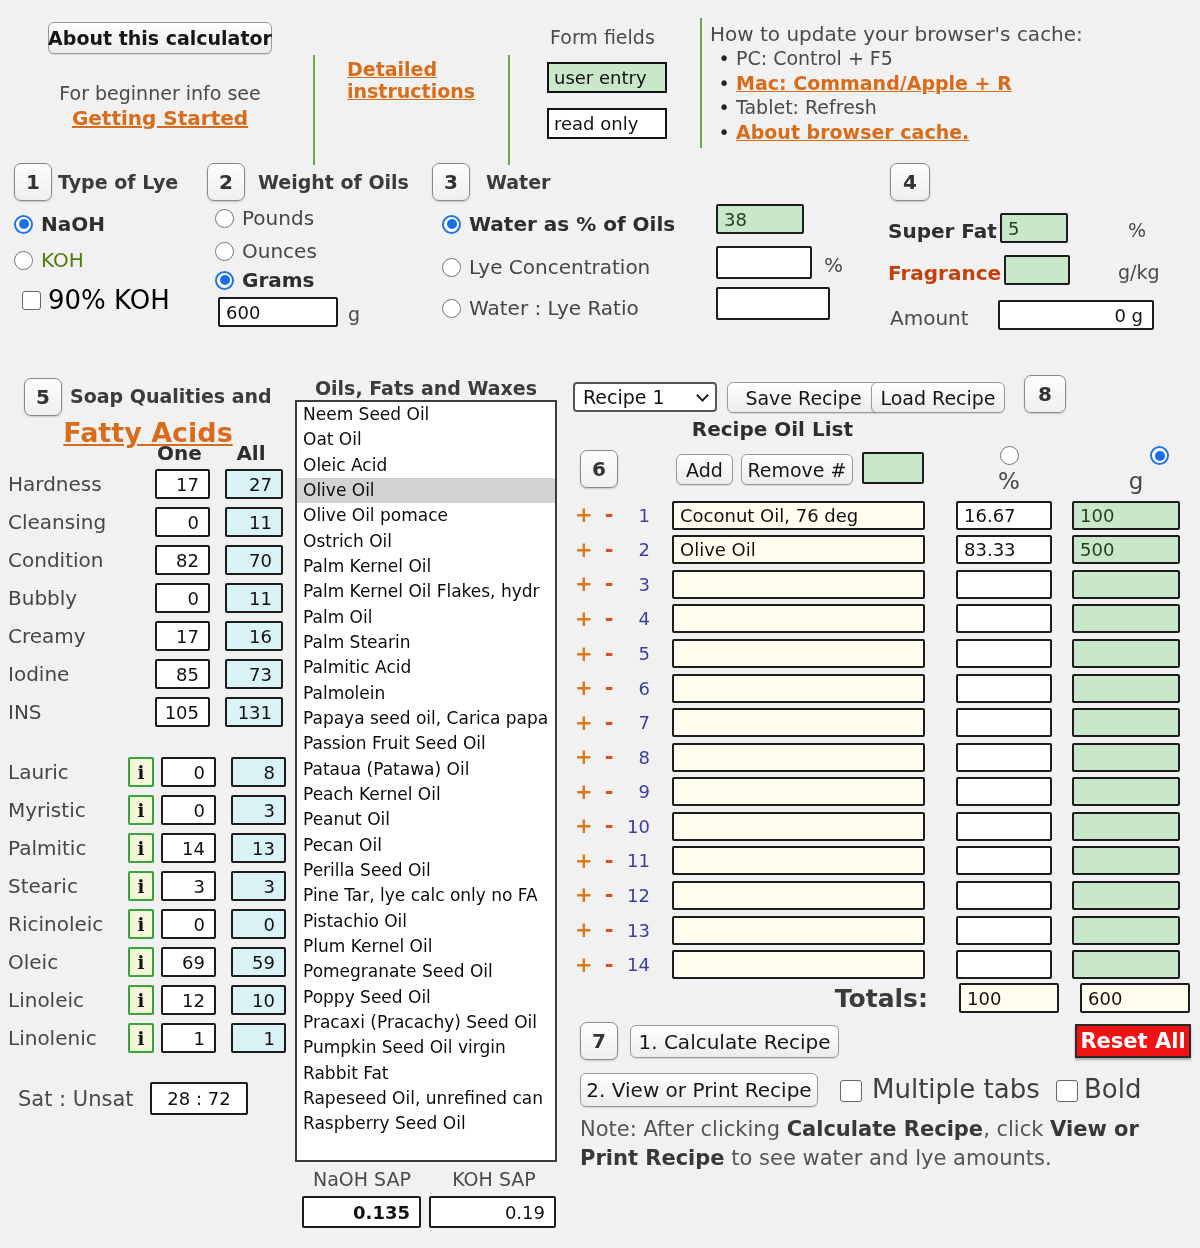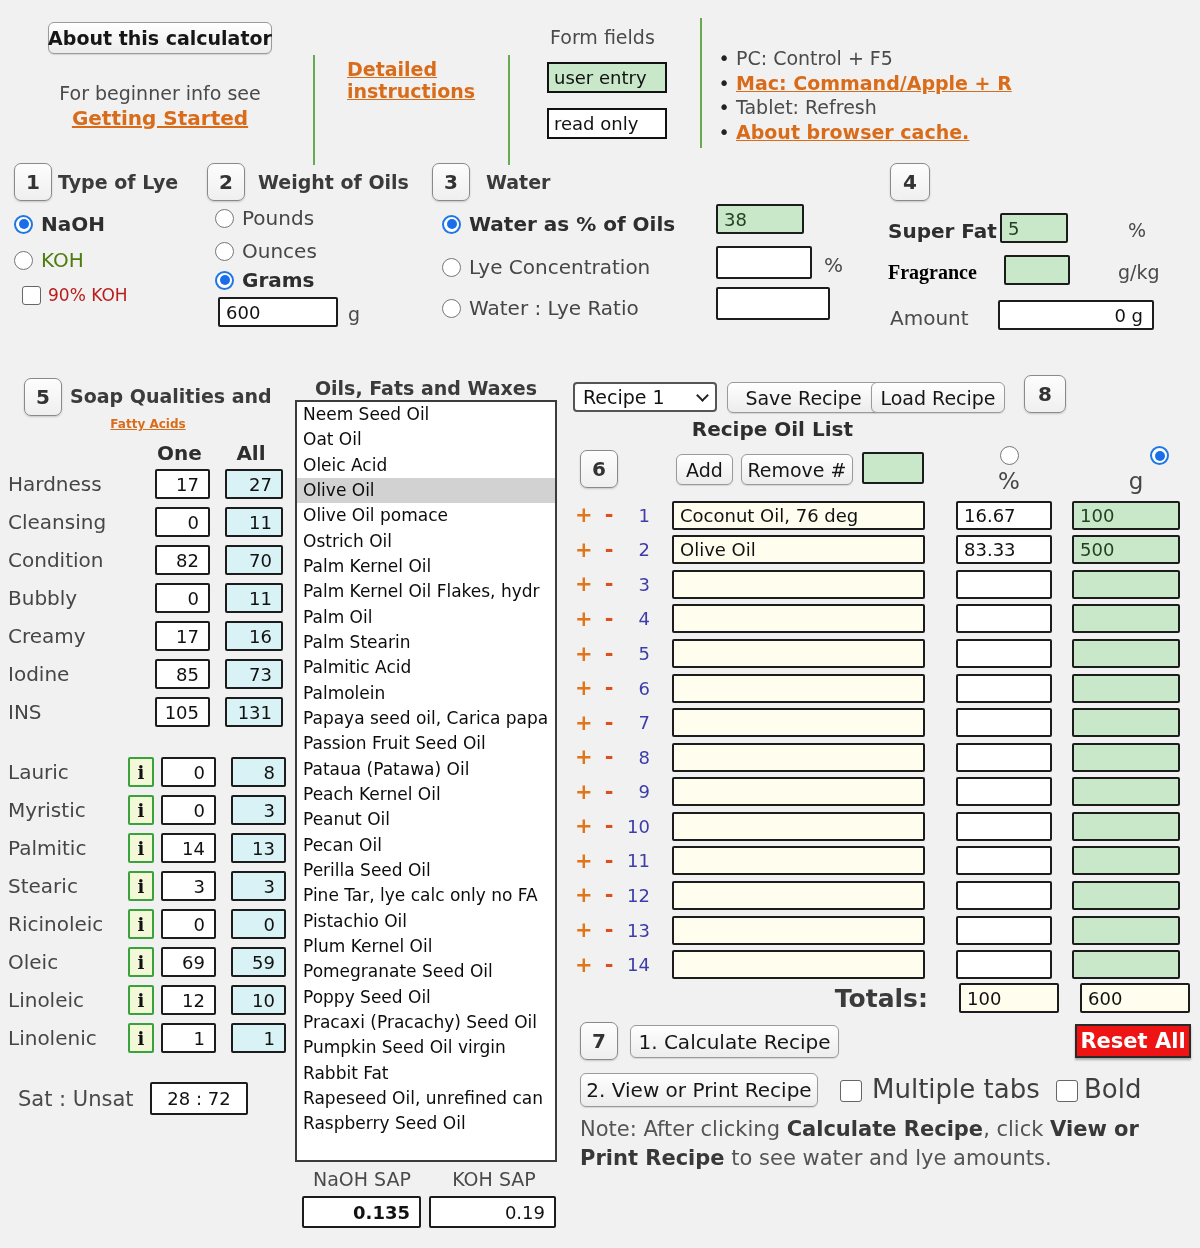--- a/index.html
+++ b/index.html
@@ -110,20 +110,21 @@
   </div>
 
   <div class="abs vline" style="left:508px; top:55px; height:110px;"></div>
 
   <div class="abs grey" style="left:550px; top:26px; font-size:19px;">Form fields</div>
   <div class="abs" style="left:547px; top:62px; width:120px; height:31px; background:#c9e8c9; border:2px solid #111; display:flex; align-items:center; padding-left:5px; font-size:18px; color:#111;">user entry</div>
   <div class="abs" style="left:547px; top:108px; width:120px; height:31px; background:#fff; border:2px solid #111; display:flex; align-items:center; padding-left:5px; font-size:18px; color:#111;">read only</div>
 
   <div class="abs vline" style="left:700px; top:18px; height:130px;"></div>
 
+  <div class="abs grey" style="left:710px; top:22px; font-size:20px;">How to update your browser's cache:</div>
   <div class="abs" style="left:712px; top:47px; width:480px;" id="cache-list">
       <div class="cache-item">
         <span class="bullet">•</span>
         <span class="grey">PC: Control + F5</span>
       </div>
       <div class="cache-item">
         <span class="bullet">•</span>
         <span class="olink">Mac: Command/Apple + R</span>
       </div>
       <div class="cache-item">
@@ -142,21 +143,21 @@
   <div class="abs" style="left:14px; top:212px; display:flex; align-items:center;">
     <span class="radio on"></span>
     <span class="bold" style="margin-left:8px; font-size:20px; color:#2e2e2e;">NaOH</span>
   </div>
   <div class="abs" style="left:14px; top:248px; display:flex; align-items:center;">
     <span class="radio"></span>
     <span style="margin-left:8px; font-size:20px; color:#4d7c0f;">KOH</span>
   </div>
   <div class="abs" style="left:22px; top:285px; display:flex; align-items:center;">
     <span class="checkbox"></span>
-    <span style="margin-left:7px; font-size:17px; color:#b91c1c;">90% KOH</span>
+    <span style="margin-left:7px; font-size:26px; color:#000000;">90% KOH</span>
   </div>
 
   
   <div class="abs badge" style="left:207px; top:163px;">2</div>
   <div class="abs bold" style="left:258px; top:171px; font-size:19px;">Weight of Oils</div>
   <div class="abs" style="left:215px; top:206px; display:flex; align-items:center;">
     <span class="radio"></span>
     <span style="margin-left:8px; font-size:20px; color:#464646;">Pounds</span>
   </div>
   <div class="abs" style="left:215px; top:239px; display:flex; align-items:center;">
@@ -198,34 +199,34 @@
     <input class="inp" style="height: 33px;">
   </div>
 
   
   <div class="abs badge" style="left:890px; top:163px; width:40px;">4</div>
   <div class="abs bold" style="left:888px; top:219px; font-size:20px; color:#2e2e2e;">Super Fat</div>
   <div class="abs" style="left:1000px; top:213px; width:68px;">
     <input class="inp green" value="5" style="">
   </div>
   <div class="abs grey" style="left:1128px; top:219px; font-size:19px;">%</div>
-  <div class="abs bold" style="left:888px; top:261px; font-size:20px; color:#000000;font-family:Liberation Serif, serif;">Fragrance</div>
+  <div class="abs bold" style="left:888px; top:261px; font-size:20px; color:#c2410c;">Fragrance</div>
   <div class="abs" style="left:1004px; top:255px; width:66px;">
     <input class="inp green" style="">
   </div>
   <div class="abs grey" style="left:1118px; top:261px; font-size:19px;">g/kg</div>
   <div class="abs grey" style="left:890px; top:306px; font-size:20px;">Amount</div>
   <div class="abs" style="left:998px; top:300px; width:156px;">
     <input class="inp right" value="0 g" style="">
   </div>
 
   
   <div class="abs badge" style="left:24px; top:378px;">5</div>
   <div class="abs bold" style="left:70px; top:385px; font-size:19px;">Soap Qualities and</div>
-  <div class="abs olink" style="left:0px; top:417px; width:296px; text-align:center; font-size:12px;">Fatty Acids</div>
+  <div class="abs olink" style="left:0px; top:417px; width:296px; text-align:center; font-size:27px;">Fatty Acids</div>
   <div class="abs bold" style="left:152px; top:441px; width:55px; text-align:center; font-size:20px; color:#2e2e2e;">One</div>
   <div class="abs bold" style="left:222px; top:441px; width:58px; text-align:center; font-size:20px; color:#2e2e2e;">All</div>
   <div class="abs" style="left:8px; top:465px; width:282px;" id="quality-rows">
       <div class="qrow">
         <span class="qlabel">Hardness</span>
         <input class="inp right one" value="17" style="">
         <input class="inp cyan right all" value="27" style="">
       </div>
       <div class="qrow">
         <span class="qlabel">Cleansing</span>

